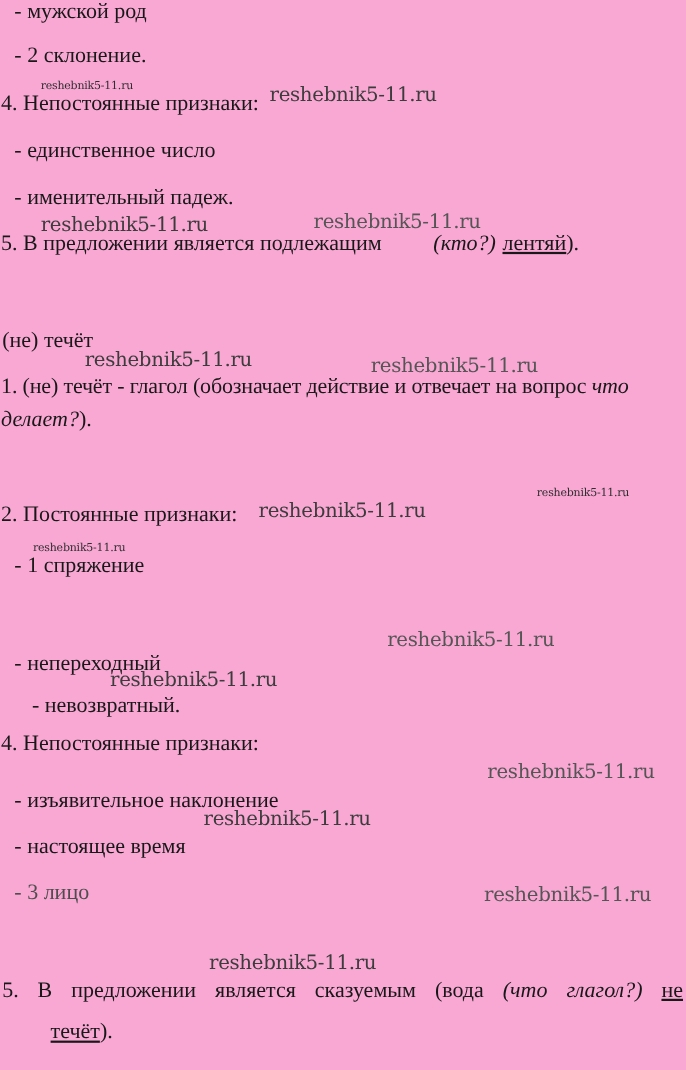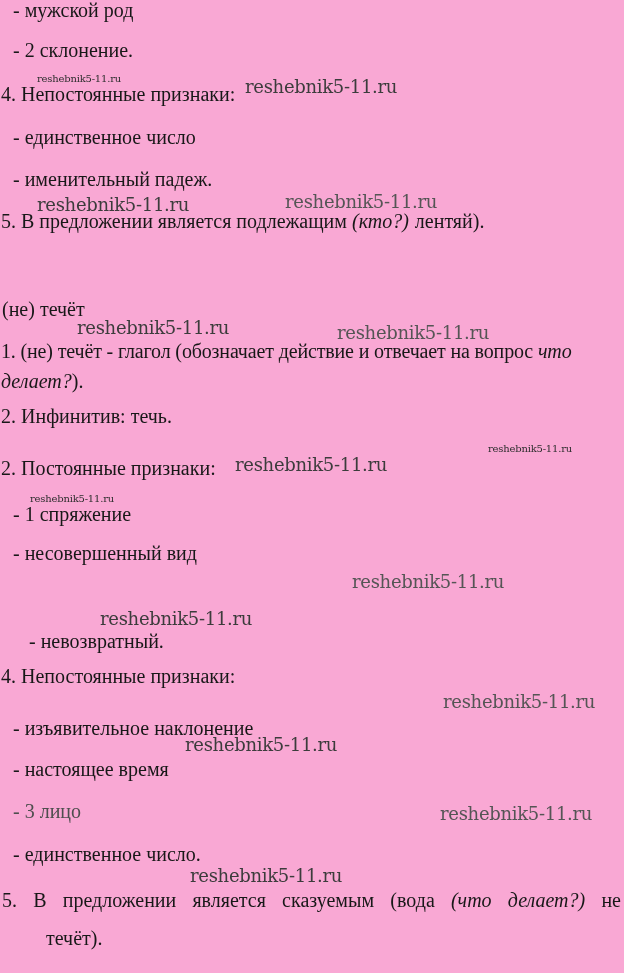--- a/index.html
+++ b/index.html
@@ -13,22 +13,22 @@
     overflow: hidden;
   }
   .line {
     position: absolute;
     font-size: 20px;
     line-height: 1;
     white-space: nowrap;
   }
   .muted { color: #4e4e4e; }
   .it { font-style: italic; }
-  .ul { text-underline-offset: 2px; }
-  .gap-r { margin-right: 6px; }
+  .ul { text-decoration: underline; text-underline-offset: 2px; }
+  .gap-r { margin-right: 6px; margin-left: 42px; }
   .wm {
     position: absolute;
     font-family: "DejaVu Serif", serif;
     font-weight: normal;
     white-space: nowrap;
     line-height: 1;
   }
   .wm-lg { font-size: 18px; color: #3c3c3c; letter-spacing: -0.3px; }
   .wm-mid { color: #555555; }
   .wm-sm { font-size: 10px; color: #2e2e2e; letter-spacing: -0.2px; }
@@ -71,68 +71,66 @@
   <span class="wm wm-lg wm-mid" style="left:337px; top:324px;">reshebnik5-11.ru</span>
 
   <div class="line" style="left:1px; top:341px; letter-spacing:-0.15px;">
     <span>1. (не) течёт - глагол (обозначает действие и отвечает на вопрос </span><span class="it">что</span>
   </div>
 
   <div class="line" style="left:1px; top:371px;">
     <span class="it">делает?</span><span>).</span>
   </div>
 
-  <div class="line" style="left:1px; top:406px;">2. Инфинитив: течь.</div>
 
   <span class="wm wm-sm" style="left:488px; top:444px;">reshebnik5-11.ru</span>
 
   <div class="line" style="left:1px; top:458px;">2. Постоянные признаки:</div>
 
   <span class="wm wm-lg" style="left:235px; top:456px;">reshebnik5-11.ru</span>
 
   <span class="wm wm-sm" style="left:30px; top:494px;">reshebnik5-11.ru</span>
 
   <div class="line" style="left:13px; top:504px;">- 1 спряжение</div>
 
-  <div class="line" style="left:13px; top:543px;">- несовершенный вид</div>
 
   <span class="wm wm-lg wm-mid" style="left:352px; top:573px;">reshebnik5-11.ru</span>
 
+  <div class="line" style="left:13px; top:593px;">- непереходный</div>
 
   <span class="wm wm-lg" style="left:100px; top:610px;">reshebnik5-11.ru</span>
 
   <div class="line" style="left:13px; top:631px;margin-left:16px;">- невозвратный.</div>
 
   <div class="line" style="left:1px; top:666px;">4. Непостоянные признаки:</div>
 
   <span class="wm wm-lg wm-mid" style="left:443px; top:693px;">reshebnik5-11.ru</span>
 
   <div class="line" style="left:13px; top:718px;">- изъявительное наклонение</div>
 
   <span class="wm wm-lg" style="left:185px; top:736px;">reshebnik5-11.ru</span>
 
   <div class="line" style="left:13px; top:759px;">- настоящее время</div>
 
   <div class="line muted" style="left:13px; top:801px;">- 3 лицо</div>
 
   <span class="wm wm-lg wm-mid" style="left:440px; top:805px;">reshebnik5-11.ru</span>
 
-  <div class="line" style="left:13px; top:844px;">- единственное число.</div>
 
   <span class="wm wm-lg" style="left:190px; top:867px;">reshebnik5-11.ru</span>
 
   <div class="line justify" style="left:2px; top:890px;">
     <span>5.</span>
     <span>В</span>
     <span>предложении</span>
     <span>является</span>
     <span>сказуемым</span>
     <span>(вода</span>
     <span class="it">(что</span>
-    <span class="it">делает?)</span>
+    <span class="it">глагол?)</span>
     <span class="ul">не</span>
   </div>
 
   <div class="line" style="left:1px; top:928px;padding-left:45px;">
     <span class="ul">течёт</span><span>).</span>
   </div>
 
 </div>
 
 </body></html>

